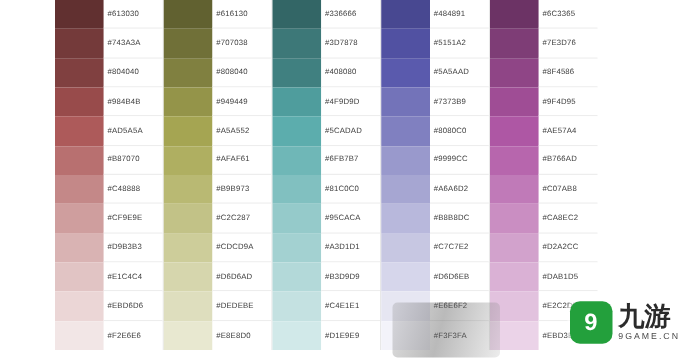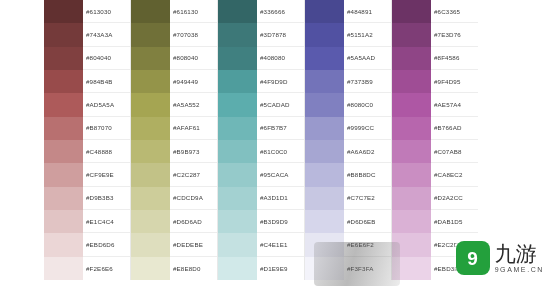--- a/index.html
+++ b/index.html
@@ -115,21 +115,21 @@
     line-height: 1;
   }
   .wm-text {
     display: flex;
     flex-direction: column;
     justify-content: center;
   }
   .wm-title {
     color: #2b2b2b;
     font-size: 21px;
-    font-weight: normal;
+    font-weight: bold;
     line-height: 1.05;
     font-family: "Liberation Sans", sans-serif;
     text-shadow: 0 0 3px rgba(255,255,255,0.8);
   }
   .wm-sub {
     color: #4a4a4a;
     font-size: 7px;
     letter-spacing: 1.6px;
     font-family: "Liberation Sans", sans-serif;
     text-shadow: 0 0 3px rgba(255,255,255,0.8);

